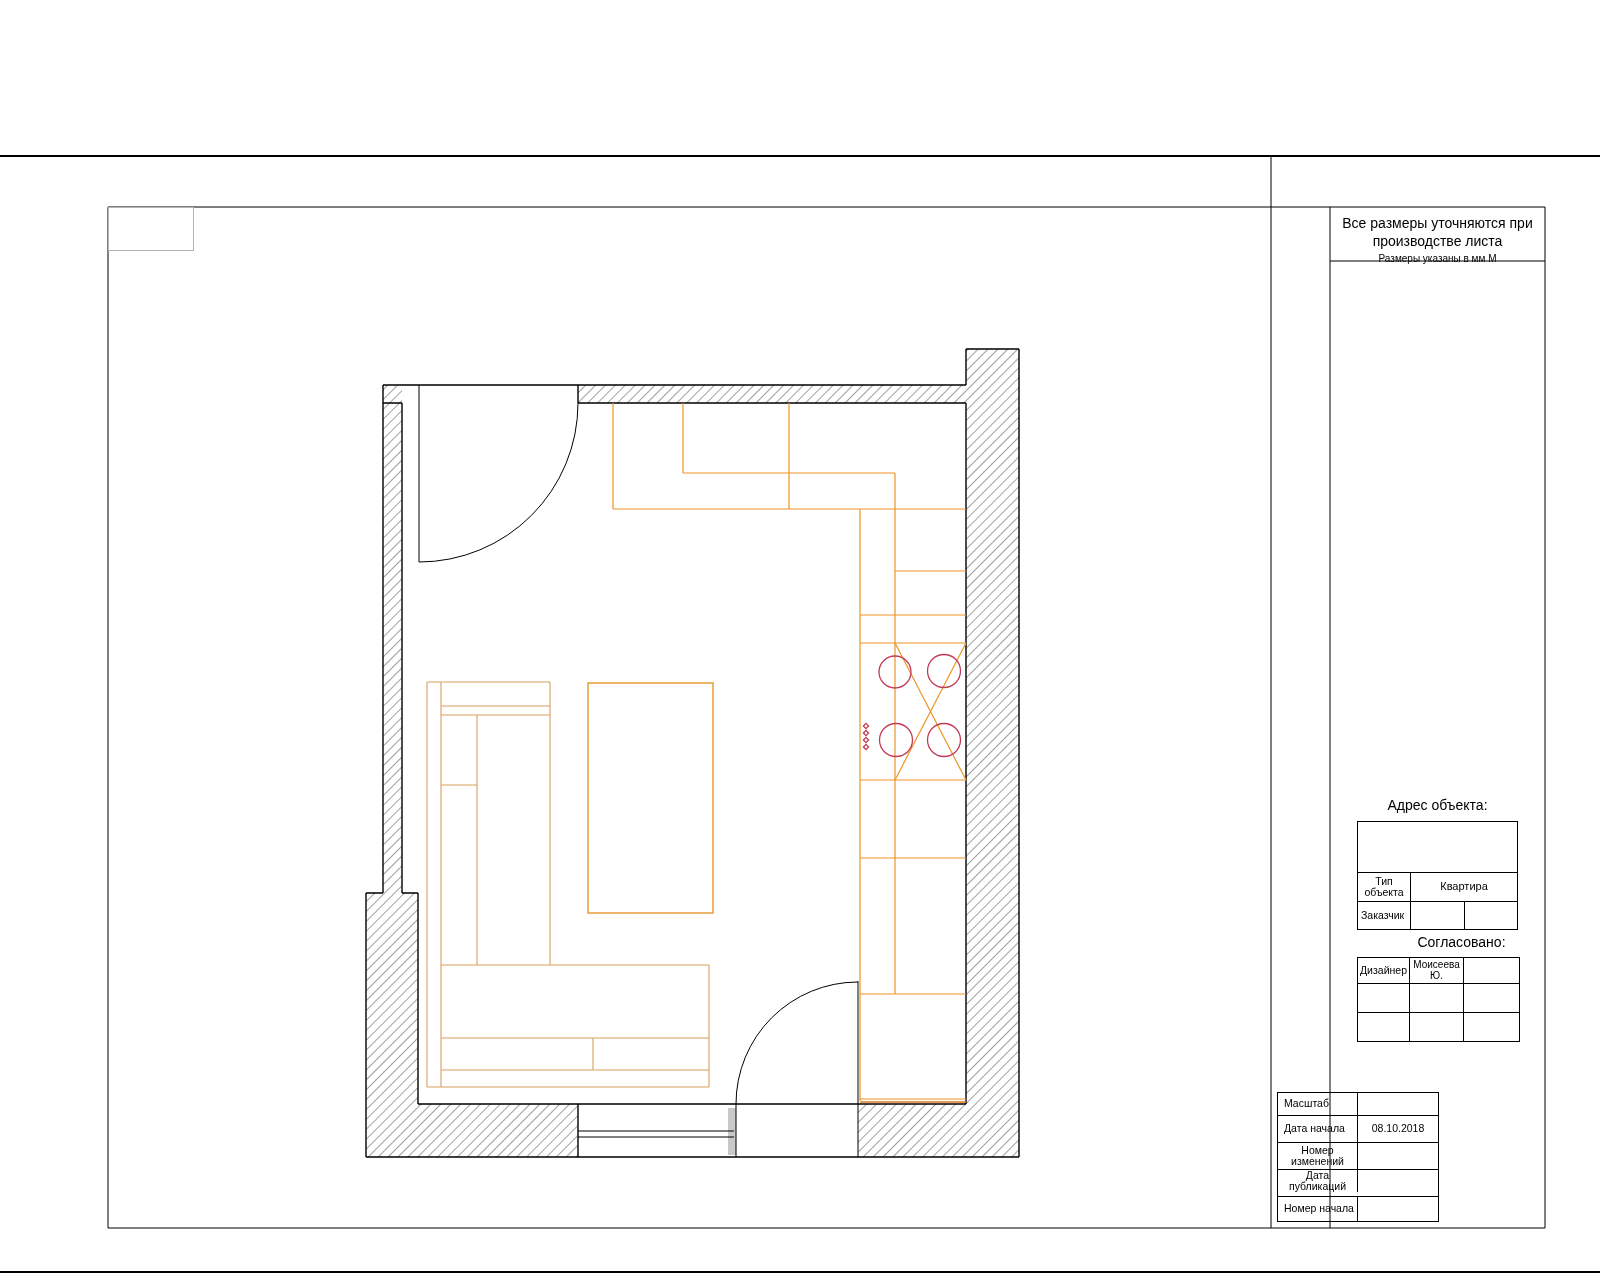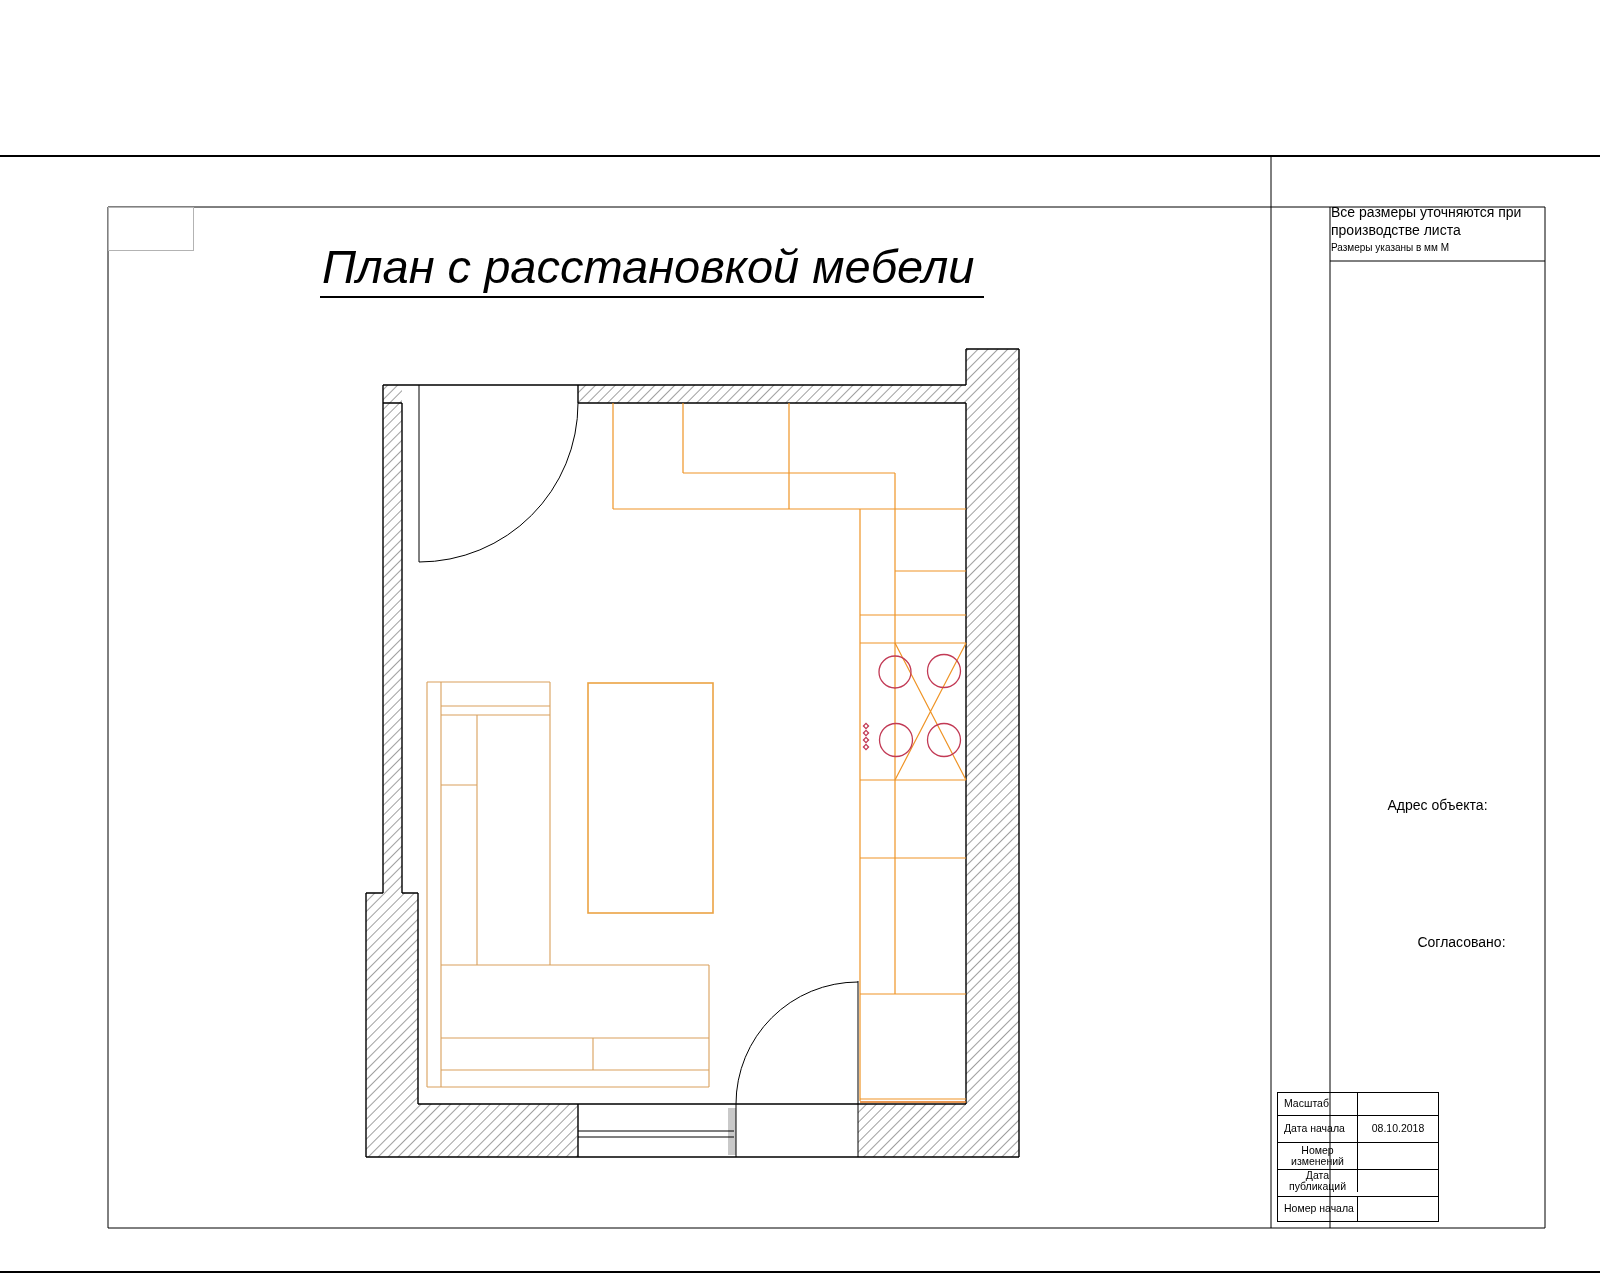--- a/index.html
+++ b/index.html
@@ -22,21 +22,21 @@
   .kline{stroke:var(--kitchen);stroke-width:1.2;fill:none;}
   .kline2{stroke:var(--kitchen2);stroke-width:1.4;fill:none;}
   .sline{stroke:var(--sofa);stroke-width:1.1;fill:none;}
   .tline{stroke:var(--table);stroke-width:1.6;fill:none;}
   .bline{stroke:var(--burner);stroke-width:1.3;fill:none;}
   .grayrect{stroke:#b3b3b3;stroke-width:1;fill:none;}
 
   .title{position:absolute;left:320px;top:243px;font-size:47px;font-style:italic;
          line-height:1.0;border-bottom:2px solid #000;padding:0 10px 6px 2px;white-space:nowrap;}
 
-  .notes{position:absolute;left:1331px;top:203px;width:213px;text-align:left;}
+  .notes{position:absolute;left:1331px;top:214px;width:213px;text-align:center;}
   .notes .big{font-size:14px;line-height:1.3;}
   .notes .small{font-size:10px;margin-top:3px;}
 
   .sec-head{position:absolute;left:1330px;width:215px;text-align:center;font-size:14px;}
 
   .tbl{position:absolute;box-sizing:border-box;border:1px solid #000;}
   .trow{display:flex;box-sizing:border-box;border-bottom:1px solid #000;}
   .trow:last-child{border-bottom:none;}
   .tcell{box-sizing:border-box;border-right:1px solid #000;display:flex;align-items:center;
          justify-content:center;text-align:center;font-size:10.5px;line-height:1.05;overflow:hidden;}
@@ -157,31 +157,61 @@
         M441,1070 H709
         M593,1038 V1070
         M427,1087 H709"></path>
     </g>
 
     <g>
       <rect class="tline" x="588" y="683" width="125" height="230"></rect>
     </g>
   </svg>
 
-  <div class="title">План с расстановкой мебели</div>
 
   <div class="notes">
     <div class="big">Все размеры уточняются при</div>
     <div class="big">производстве листа</div>
     <div class="small">Размеры указаны в мм М</div>
   </div>
 
   <div class="sec-head" style="top:797px;">Адрес объекта:</div>
+  <div class="tbl" style="left:1357px;top:821px;width:161px;">
+    <div class="trow" style="height:51px;">
+      <div class="tcell" style="width:100%;"></div>
+    </div>
+    <div class="trow" style="height:29px;">
+      <div class="tcell" style="width:53px;flex:none;">Тип объекта</div>
+      <div class="tcell" style="flex:1;font-size:11px;">Квартира</div>
+    </div>
+    <div class="trow" style="height:27px;">
+      <div class="tcell left" style="width:53px;flex:none;padding-left:3px;">Заказчик</div>
+      <div class="tcell" style="width:54px;flex:none;"></div>
+      <div class="tcell" style="flex:1;"></div>
+    </div>
+  </div>
 
   <div class="sec-head" style="top:934px;padding-left:24px;">Согласовано:</div>
+  <div class="tbl" style="left:1357px;top:957px;width:163px;">
+    <div class="trow" style="height:26px;">
+      <div class="tcell" style="width:52px;flex:none;">Дизайнер</div>
+      <div class="tcell" style="width:54px;flex:none;font-size:10px;">Моисеева Ю.</div>
+      <div class="tcell" style="flex:1;"></div>
+    </div>
+    <div class="trow" style="height:29px;">
+      <div class="tcell" style="width:52px;flex:none;"></div>
+      <div class="tcell" style="width:54px;flex:none;"></div>
+      <div class="tcell" style="flex:1;"></div>
+    </div>
+    <div class="trow" style="height:28px;">
+      <div class="tcell" style="width:52px;flex:none;"></div>
+      <div class="tcell" style="width:54px;flex:none;"></div>
+      <div class="tcell" style="flex:1;"></div>
+    </div>
+  </div>
 
   <div class="tbl" style="left:1277px;top:1092px;width:162px;">
     <div class="trow" style="height:23px;">
       <div class="tcell left" style="width:80px;flex:none;">Масштаб</div>
       <div class="tcell" style="flex:1;"></div>
     </div>
     <div class="trow" style="height:27px;">
       <div class="tcell left" style="width:80px;flex:none;">Дата начала</div>
       <div class="tcell" style="flex:1;">08.10.2018</div>
     </div>

